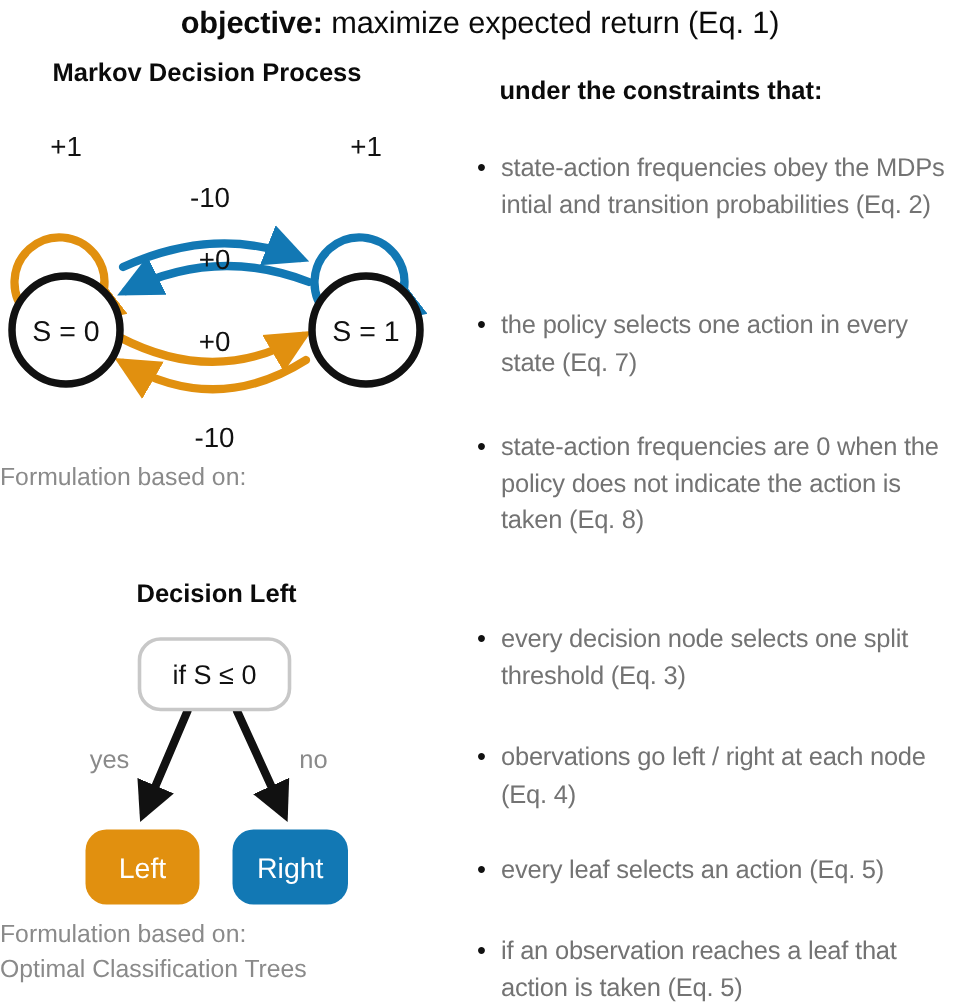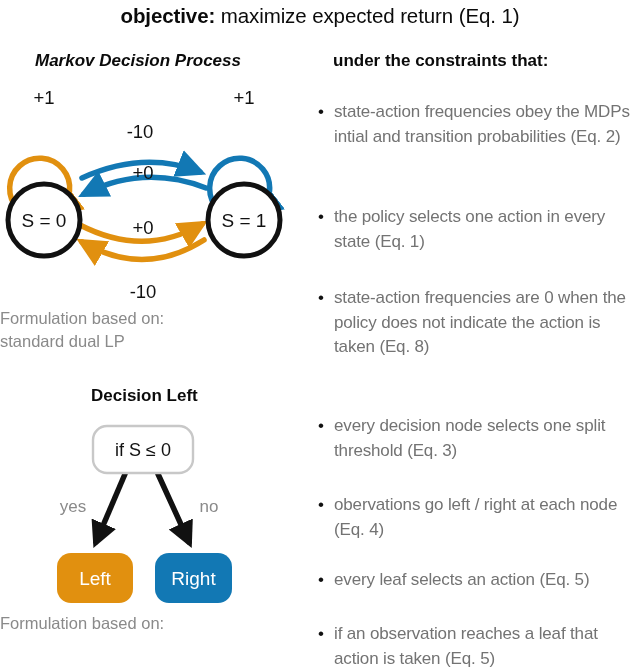--- a/index.html
+++ b/index.html
@@ -35,21 +35,21 @@
 
   
   .col-heading {
     position: absolute;
     font-weight: bold;
     font-size: 17px;
     line-height: 22px;
     color: #0b0b0b;
     white-space: nowrap;
   }
-  #mdp-heading      { left: 35px;  top: 50px; font-style: italic; }
+  #mdp-heading      { left: 35px;  top: 38px; }
   #constraints-head { left: 333px; top: 50px; }
   #dt-heading       { left: 91px;  top: 385px; }
 
   
   .caption {
     position: absolute;
     width: 320px;
     left: 0;
     text-align: left;
     font-size: 16.5px;
@@ -181,21 +181,20 @@
   </g>
 
   <g>
     <circle cx="244" cy="130" r="36" fill="#ffffff" stroke="#111111" stroke-width="5"></circle>
     <text class="node-label" x="244" y="137" text-anchor="middle">S = 1</text>
   </g>
 </svg>
 
 <div class="caption" id="mdp-caption">
   <div>Formulation based on:</div>
-  <div>standard dual LP</div>
 </div>
 
 <svg id="dt-svg" viewBox="0 0 320 198">
   <defs>
     <marker id="arrowBlack" markerWidth="5.2" markerHeight="5.2" refX="3.6" refY="2.6" orient="auto" markerUnits="strokeWidth">
       <path d="M0,0.2 L4.8,2.6 L0,5.0 z" fill="#111111"></path>
     </marker>
   </defs>
 
   <g>
@@ -219,30 +218,31 @@
   </g>
 
   <g>
     <rect x="155" y="138" width="77" height="50" rx="14" ry="14" fill="#1278B4"></rect>
     <text class="leaf-label" x="193.5" y="170" text-anchor="middle">Right</text>
   </g>
 </svg>
 
 <div class="caption" id="dt-caption">
   <div>Formulation based on:</div>
+  <div>Optimal Classification Trees</div>
 </div>
 
 <div id="bullets">
     <div class="bullet" style="top: 0px;">
       <span class="dot">•</span>
       <span class="btext">state-action frequencies obey the MDPs intial and transition probabilities (Eq. 2)</span>
     </div>
     <div class="bullet" style="top: 105px;">
       <span class="dot">•</span>
-      <span class="btext">the policy selects one action in every state (Eq. 1)</span>
+      <span class="btext">the policy selects one action in every state (Eq. 7)</span>
     </div>
     <div class="bullet" style="top: 186px;">
       <span class="dot">•</span>
       <span class="btext">state-action frequencies are 0 when the policy does not indicate the action is taken (Eq. 8)</span>
     </div>
     <div class="bullet" style="top: 314px;">
       <span class="dot">•</span>
       <span class="btext">every decision node selects one split threshold (Eq. 3)</span>
     </div>
     <div class="bullet" style="top: 393px;">

